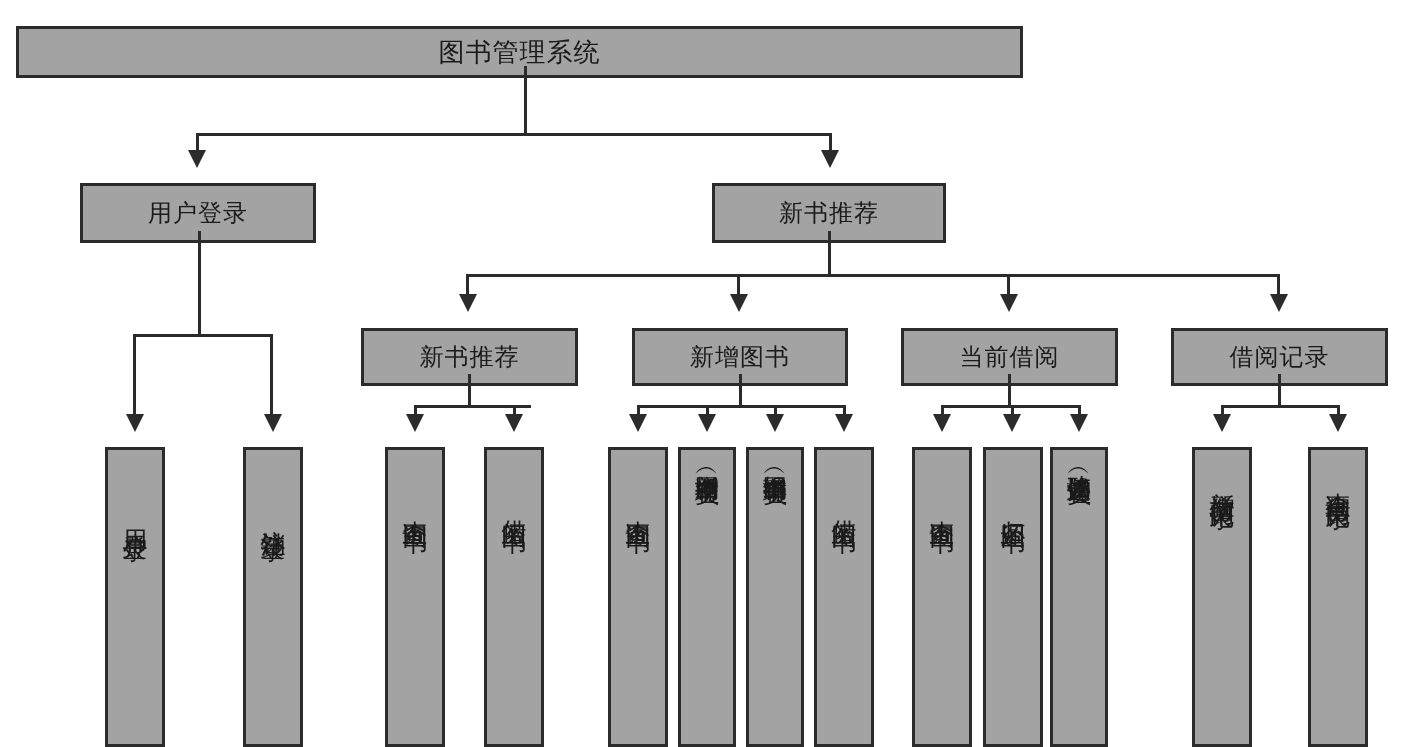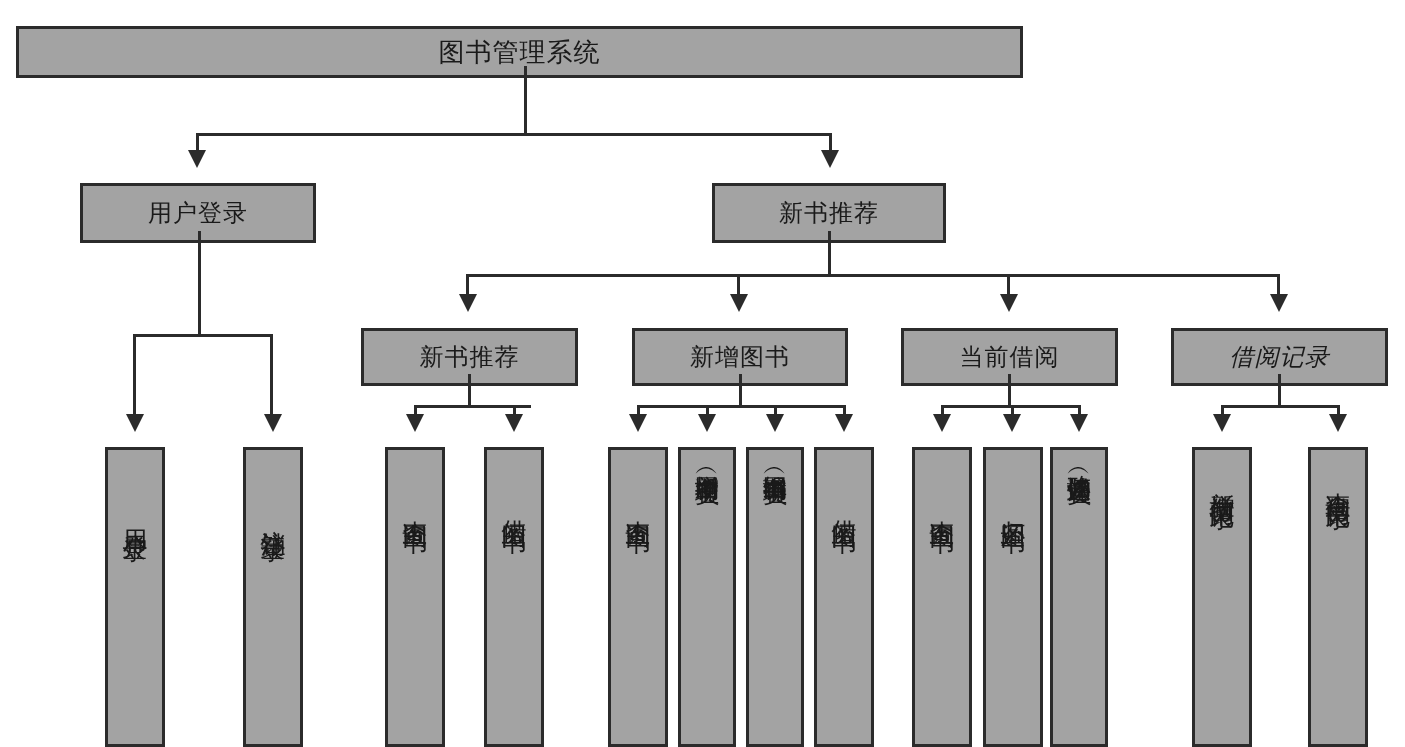--- a/index.html
+++ b/index.html
@@ -128,21 +128,21 @@
 
   <div class="node horizontal" style="left:361px; top:316px; width:217px; height:58px;">
     <span class="label">新书推荐</span>
   </div>
   <div class="node horizontal" style="left:632px; top:316px; width:216px; height:58px;">
     <span class="label">新增图书</span>
   </div>
   <div class="node horizontal" style="left:901px; top:316px; width:217px; height:58px;">
     <span class="label">当前借阅</span>
   </div>
-  <div class="node horizontal" style="left:1171px; top:316px; width:217px; height:58px;font-style:italic;">
+  <div class="node horizontal" style="left:1171px; top:316px; width:217px; height:58px;">
     <span class="label">借阅记录</span>
   </div>
 
   <div class="edge v" style="left:468px; top:374px; height:34px;"></div>
   <div class="edge h" style="left:414px; top:405px; width:117px;"></div>
   <div class="edge v" style="left:414px; top:405px; height:12px;"></div>
   <div class="arrow" style="left:406px; top:414px;"></div>
   <div class="edge v" style="left:513px; top:405px; height:12px;"></div>
   <div class="arrow" style="left:505px; top:414px;"></div>
 

